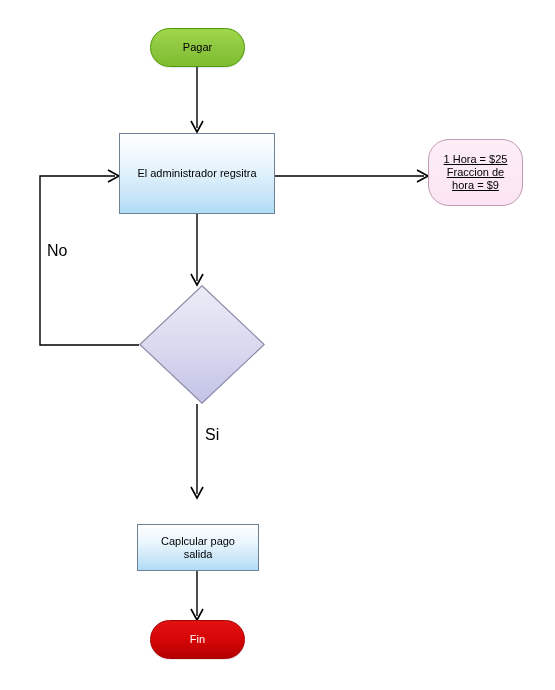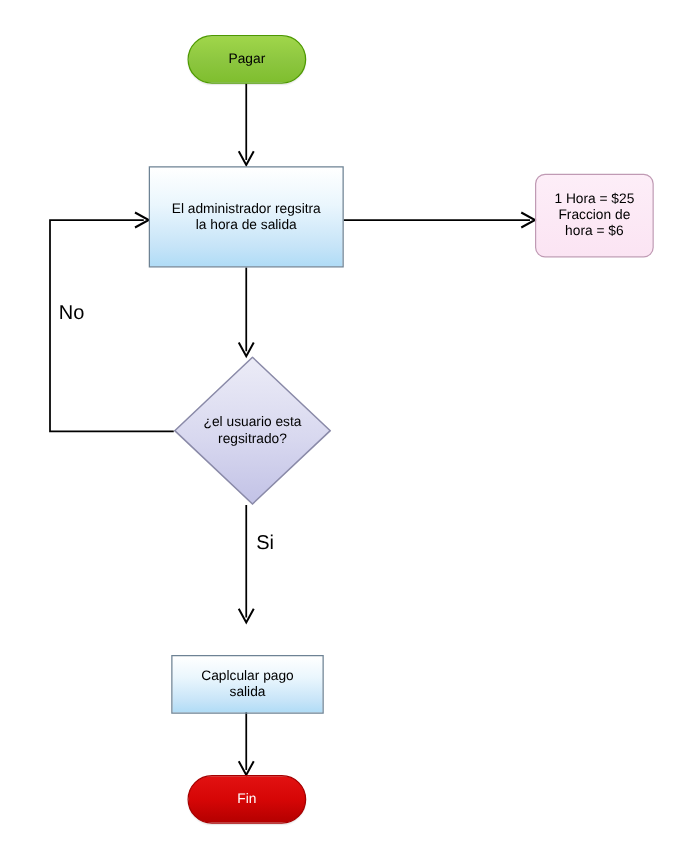--- a/index.html
+++ b/index.html
@@ -59,22 +59,23 @@
     text-align: center;
   }
   
   .process {
     border: 1px solid #6d8294;
     background: linear-gradient(to bottom, #ffffff 0%, #eaf6fd 38%, #c6e4f8 80%, #b0dcf6 100%);
   }
   
   .note {
     border: 1px solid #c09ab4;
-    border-radius: 8px;
+    border-radius: 21px;
     background: linear-gradient(to bottom, #fdeef8 0%, #fbe4f3 100%);
+    text-decoration: underline;
   }
 
   
   .decision {
     position: absolute;
     z-index: 2;
   }
   .decision .shape {
     position: absolute;
     left: 0;
@@ -145,47 +146,42 @@
     </g>
   </svg>
 
   <div class="node terminator-start" style="left:150px; top:28px; width:95px; height:39px;align-items:center;">
     <span>Pagar</span>
   </div>
 
   <div class="node process" style="left:119px; top:133px; width:156px; height:81px;">
     <div>
       <div>El administrador regsitra</div>
-      <div>la hora de salida</div>
     </div>
   </div>
 
   <div class="node note" style="left:428px; top:139px; width:95px; height:67px;">
     <div>
       <div>1 Hora = $25</div>
       <div>Fraccion de</div>
-      <div>hora = $6</div>
+      <div>hora = $9</div>
     </div>
   </div>
 
   <div class="decision" style="left:139px; top:285px; width:126px; height:119px;">
     <svg class="shape" viewBox="0 0 126 119" preserveAspectRatio="none" xmlns="http://www.w3.org/2000/svg">
       <defs>
         <linearGradient id="decGrad" x1="0" y1="0" x2="0" y2="1">
           <stop offset="0%" stop-color="#ececf7"></stop>
           <stop offset="55%" stop-color="#d8d8ef"></stop>
           <stop offset="100%" stop-color="#c2c2e6"></stop>
         </linearGradient>
       </defs>
       <polygon points="63,0.8 125.2,59.5 63,118.2 0.8,59.5" fill="url(#decGrad)" stroke="#8a8aa8" stroke-width="1.2"></polygon>
     </svg>
-    <div class="dlabel">
-      <div>¿el usuario esta</div>
-      <div>regsitrado?</div>
-    </div>
   </div>
 
   <div class="node process" style="left:137px; top:524px; width:122px; height:47px;">
     <div>
       <div>Caplcular pago</div>
       <div>salida</div>
     </div>
   </div>
 
   <div class="node terminator-end" style="left:150px; top:620px; width:95px; height:39px;">

